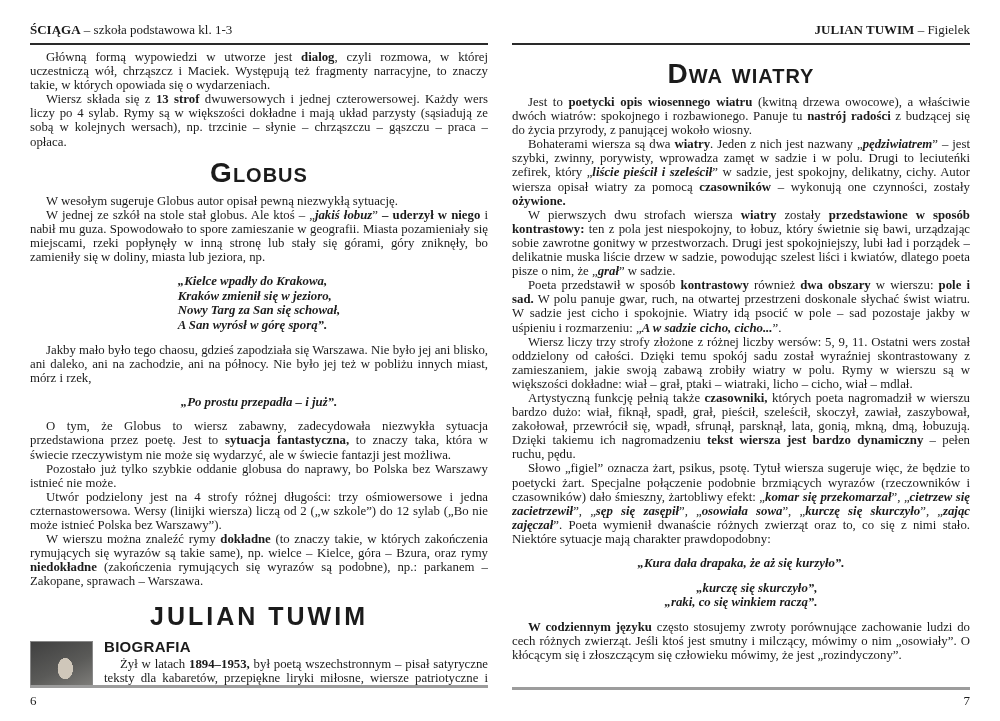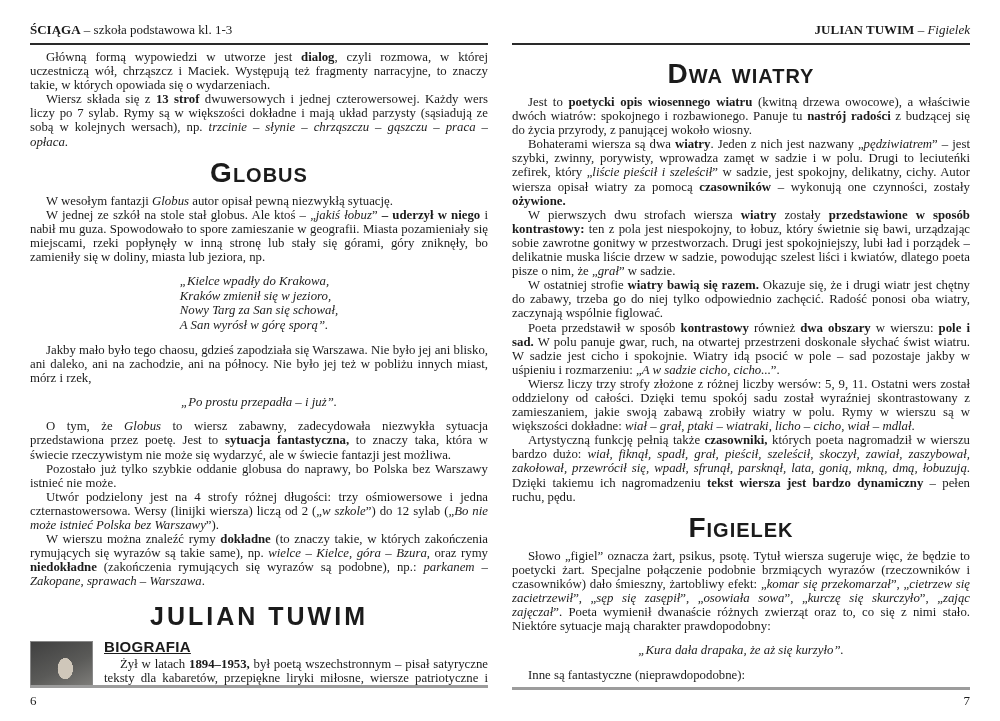--- a/index.html
+++ b/index.html
@@ -6,29 +6,29 @@
   body{width:1000px;height:721px;background:#e8e8e8;font-family:"Liberation Serif", serif;}
   .sheet{position:relative;width:1000px;height:721px;background:#ffffff;color:#1b1b1b;overflow:hidden;}
   .page{position:absolute;top:0;width:458px;height:721px;}
   .page-left{left:30px;}
   .page-right{left:512px;}
   .page-header{position:absolute;top:22px;left:0;right:0;font-size:13px;border-bottom:2px solid #2a2a2a;padding-bottom:5px;}
   .page-header.align-right{text-align:right;}
   .content{position:absolute;top:50px;left:0;right:0;bottom:34px;overflow:hidden;}
   p.para{margin:0;font-size:12.8px;line-height:14.1px;text-align:justify;text-indent:16px;}
   .seg-b{font-weight:bold;}
-  .seg-i{font-style:italic;}
-  .seg-bi{font-weight:normal;font-style:italic;}
+  .seg-i{}
+  .seg-bi{font-weight:bold;font-style:italic;}
   .h1{font-family:"Liberation Sans", sans-serif;font-weight:bold;font-size:25px;letter-spacing:3px;text-align:center;margin:13px 0 7px;}
   .h2{font-family:"Liberation Sans", sans-serif;font-weight:bold;font-variant:small-caps;font-size:28px;letter-spacing:1px;text-align:center;margin:8px 0 5px;}
-  .h3{font-family:"Liberation Sans", sans-serif;font-weight:bold;font-size:15px;letter-spacing:0.3px;margin:0 0 2px;text-decoration:underline;}
+  .h3{font-family:"Liberation Sans", sans-serif;font-weight:bold;font-size:15px;letter-spacing:0.3px;margin:0 0 2px;}
   .quote{text-align:center;margin:10px 0;font-size:12.8px;line-height:14.6px;}
   .quote .quote-inner{display:inline-block;}
   .quote.left-block .quote-inner{text-align:left;}
-  .quote.center .quote-inner{text-align:left;}
+  .quote.center .quote-inner{text-align:right;}
   .bio{overflow:hidden;margin-top:2px;}
   .photo{float:left;width:63px;height:92px;margin:3px 11px 2px 0;
     background:
       radial-gradient(ellipse 13px 18px at 56% 30%, #cfc7ba 58%, rgba(0,0,0,0) 60%),
       radial-gradient(ellipse 22px 15px at 52% 74%, #d9d3c7 58%, rgba(0,0,0,0) 60%),
       radial-gradient(ellipse 30px 34px at 50% 95%, #b9b2a6 55%, rgba(0,0,0,0) 58%),
       linear-gradient(155deg, #3f3f3f 0%, #5a5a58 35%, #8b8a86 70%, #6e6d69 100%);
     box-shadow:0 0 0 1px #888 inset;}
   .footer{position:absolute;left:0;right:0;bottom:12px;background:#ffffff;}
   .footer-rule{border-top:3px solid #9c9c9c;margin-bottom:3px;}
@@ -37,23 +37,23 @@
 </style>
 </head>
 <body>
 
 <div class="sheet">
 
   <div class="page page-left">
     <div class="page-header"><span class="seg-b">ŚCIĄGA</span><span> – szkoła podstawowa kl. 1-3</span></div>
     <div class="content">
         <p class="para"><span>Główną formą wypowiedzi w utworze jest </span><span class="seg-b">dialog</span><span>, czyli rozmowa, w której uczestniczą wół, chrząszcz i Maciek. Występują też fragmenty narracyjne, to znaczy takie, w których opowiada się o wydarzeniach.</span></p>
-        <p class="para"><span>Wiersz składa się z </span><span class="seg-b">13 strof</span><span> dwuwersowych i jednej czterowersowej. Każdy wers liczy po 7 sylab. Rymy są w większości dokładne i mają układ parzysty (sąsiadują ze sobą w kolejnych wersach), np. </span><span class="seg-i">trzcinie – słynie – chrząszczu – gąszczu – praca – opłaca</span><span>.</span></p>
+        <p class="para"><span>Wiersz składa się z </span><span class="seg-b">13 strof</span><span> dwuwersowych i jednej czterowersowej. Każdy wers liczy po 4 sylab. Rymy są w większości dokładne i mają układ parzysty (sąsiadują ze sobą w kolejnych wersach), np. </span><span class="seg-i">trzcinie – słynie – chrząszczu – gąszczu – praca – opłaca</span><span>.</span></p>
         <div class="h2">Globus</div>
-        <p class="para"><span>W wesołym fantazji </span><span class="seg-i">Globus</span><span> autor opisał pewną niezwykłą sytuację.</span></p>
+        <p class="para"><span>W wesołym sugeruje </span><span class="seg-i">Globus</span><span> autor opisał pewną niezwykłą sytuację.</span></p>
         <p class="para"><span>W jednej ze szkół na stole stał globus. Ale ktoś – „</span><span class="seg-bi">jakiś łobuz</span><span>” </span><span class="seg-b">– uderzył w niego</span><span> i nabił mu guza. Spowodowało to spore zamieszanie w geografii. Miasta pozamieniały się miejscami, rzeki popłynęły w inną stronę lub stały się górami, góry zniknęły, bo zamieniły się w doliny, miasta lub jeziora, np.</span></p>
         <div class="quote left-block"><div class="quote-inner"><div class="quote-line"><span class="seg-bi">„Kielce wpadły do Krakowa,</span></div><div class="quote-line"><span class="seg-bi">Kraków zmienił się w jezioro,</span></div><div class="quote-line"><span class="seg-bi">Nowy Targ za San się schował,</span></div><div class="quote-line"><span class="seg-bi">A San wyrósł w górę sporą”.</span></div></div></div>
         <p class="para"><span>Jakby mało było tego chaosu, gdzieś zapodziała się Warszawa. Nie było jej ani blisko, ani daleko, ani na zachodzie, ani na północy. Nie było jej też w pobliżu innych miast, mórz i rzek,</span></p>
         <div class="quote center"><div class="quote-inner"><div class="quote-line"><span class="seg-bi">„Po prostu przepadła – i już”.</span></div></div></div>
         <p class="para"><span>O tym, że </span><span class="seg-i">Globus</span><span> to wiersz zabawny, zadecydowała niezwykła sytuacja przedstawiona przez poetę. Jest to </span><span class="seg-b">sytuacja fantastyczna,</span><span> to znaczy taka, która w świecie rzeczywistym nie może się wydarzyć, ale w świecie fantazji jest możliwa.</span></p>
         <p class="para"><span>Pozostało już tylko szybkie oddanie globusa do naprawy, bo Polska bez Warszawy istnieć nie może.</span></p>
         <p class="para"><span>Utwór podzielony jest na 4 strofy różnej długości: trzy ośmiowersowe i jedna czternastowersowa. Wersy (linijki wiersza) liczą od 2 („</span><span class="seg-i">w szkole</span><span>”) do 12 sylab („</span><span class="seg-i">Bo nie może istnieć Polska bez Warszawy</span><span>”).</span></p>
         <p class="para"><span>W wierszu można znaleźć rymy </span><span class="seg-b">dokładne</span><span> (to znaczy takie, w których zakończenia rymujących się wyrazów są takie same), np. </span><span class="seg-i">wielce – Kielce</span><span>, </span><span class="seg-i">góra – Bzura</span><span>, oraz rymy </span><span class="seg-b">niedokładne</span><span> (zakończenia rymujących się wyrazów są podobne), np.: </span><span class="seg-i">parkanem – Zakopane</span><span>, </span><span class="seg-i">sprawach – Warszawa</span><span>.</span></p>
         <div class="h1">JULIAN TUWIM</div>
         <div class="bio">
@@ -68,28 +68,25 @@
     </div>
   </div>
 
   <div class="page page-right">
     <div class="page-header align-right"><span class="seg-b">JULIAN TUWIM</span><span class="seg-i"> – Figielek</span></div>
     <div class="content">
         <div class="h2">Dwa wiatry</div>
         <p class="para"><span>Jest to </span><span class="seg-b">poetycki opis wiosennego wiatru</span><span> (kwitną drzewa owocowe), a właściwie dwóch wiatrów: spokojnego i rozbawionego. Panuje tu </span><span class="seg-b">nastrój radości</span><span> z budzącej się do życia przyrody, z panującej wokoło wiosny.</span></p>
         <p class="para"><span>Bohaterami wiersza są dwa </span><span class="seg-b">wiatry</span><span>. Jeden z nich jest nazwany „</span><span class="seg-bi">pędziwiatrem</span><span>” – jest szybki, zwinny, porywisty, wprowadza zamęt w sadzie i w polu. Drugi to leciuteńki zefirek, który „</span><span class="seg-bi">liście pieścił i szeleścił</span><span>” w sadzie, jest spokojny, delikatny, cichy. Autor wiersza opisał wiatry za pomocą </span><span class="seg-b">czasowników</span><span> – wykonują one czynności, zostały </span><span class="seg-b">ożywione.</span></p>
         <p class="para"><span>W pierwszych dwu strofach wiersza </span><span class="seg-b">wiatry</span><span> zostały </span><span class="seg-b">przedstawione w sposób kontrastowy:</span><span> ten z pola jest niespokojny, to łobuz, który świetnie się bawi, urządzając sobie zawrotne gonitwy w przestworzach. Drugi jest spokojniejszy, lubi ład i porządek – delikatnie muska liście drzew w sadzie, powodując szelest liści i kwiatów, dlatego poeta pisze o nim, że „</span><span class="seg-bi">grał</span><span>” w sadzie.</span></p>
-        <p class="para"><span>W ostatniej strofie </span><span class="seg-b">wiatry bawią się razem.</span><span> Okazuje się, że i drugi wiatr jest chętny do zabawy, trzeba go do niej tylko odpowiednio zachęcić. Radość ponosi oba wiatry, zaczynają wspólnie figlować.</span></p>
         <p class="para"><span>Poeta przedstawił w sposób </span><span class="seg-b">kontrastowy</span><span> również </span><span class="seg-b">dwa obszary</span><span> w wierszu: </span><span class="seg-b">pole i sad.</span><span> W polu panuje gwar, ruch, na otwartej przestrzeni doskonale słychać świst wiatru. W sadzie jest cicho i spokojnie. Wiatry idą psocić w pole – sad pozostaje jakby w uśpieniu i rozmarzeniu: „</span><span class="seg-bi">A w sadzie cicho, cicho...</span><span>”.</span></p>
         <p class="para"><span>Wiersz liczy trzy strofy złożone z różnej liczby wersów: 5, 9, 11. Ostatni wers został oddzielony od całości. Dzięki temu spokój sadu został wyraźniej skontrastowany z zamieszaniem, jakie swoją zabawą zrobiły wiatry w polu. Rymy w wierszu są w większości dokładne: </span><span class="seg-i">wiał – grał</span><span>, </span><span class="seg-i">ptaki – wiatraki</span><span>, </span><span class="seg-i">licho – cicho</span><span>, </span><span class="seg-i">wiał – mdlał</span><span>.</span></p>
         <p class="para"><span>Artystyczną funkcję pełnią także </span><span class="seg-b">czasowniki,</span><span> których poeta nagromadził w wierszu bardzo dużo: </span><span class="seg-i">wiał, fiknął, spadł, grał, pieścił, szeleścił, skoczył, zawiał, zaszybował, zakołował, przewrócił się, wpadł, sfrunął, parsknął, lata, gonią, mkną, dmą, łobuzują</span><span>. Dzięki takiemu ich nagromadzeniu </span><span class="seg-b">tekst wiersza jest bardzo dynamiczny</span><span> – pełen ruchu, pędu.</span></p>
-        <div class="h2">Figielek</div>
         <p class="para"><span>Słowo „figiel” oznacza żart, psikus, psotę. Tytuł wiersza sugeruje więc, że będzie to poetycki żart. Specjalne połączenie podobnie brzmiących wyrazów (rzeczowników i czasowników) dało śmieszny, żartobliwy efekt: „</span><span class="seg-bi">komar się przekomarzał</span><span>”, „</span><span class="seg-bi">cietrzew się zacietrzewił</span><span>”, „</span><span class="seg-bi">sęp się zasępił</span><span>”, „</span><span class="seg-bi">osowiała sowa</span><span>”, „</span><span class="seg-bi">kurczę się skurczyło</span><span>”, „</span><span class="seg-bi">zając zajęczał</span><span>”. Poeta wymienił dwanaście różnych zwierząt oraz to, co się z nimi stało. Niektóre sytuacje mają charakter prawdopodobny:</span></p>
         <div class="quote center"><div class="quote-inner"><div class="quote-line"><span class="seg-bi">„Kura dała drapaka, że aż się kurzyło”.</span></div></div></div>
-        <p class="para"><span>Inne są fantastyczne (nieprawdopodobne):</span></p>
         <div class="quote center"><div class="quote-inner"><div class="quote-line"><span class="seg-bi">„kurczę się skurczyło”,</span></div><div class="quote-line"><span class="seg-bi">„raki, co się winkiem raczą”.</span></div></div></div>
         <p class="para"><span class="seg-b">W codziennym języku</span><span> często stosujemy zwroty porównujące zachowanie ludzi do cech różnych zwierząt. Jeśli ktoś jest smutny i milczący, mówimy o nim „osowiały”. O kłócącym się i złoszczącym się człowieku mówimy, że jest „rozindyczony”.</span></p>
       </div>
     <div class="footer align-right">
       <div class="footer-rule"></div>
       <span class="page-num">7</span>
     </div>
   </div>
 
 </div>

